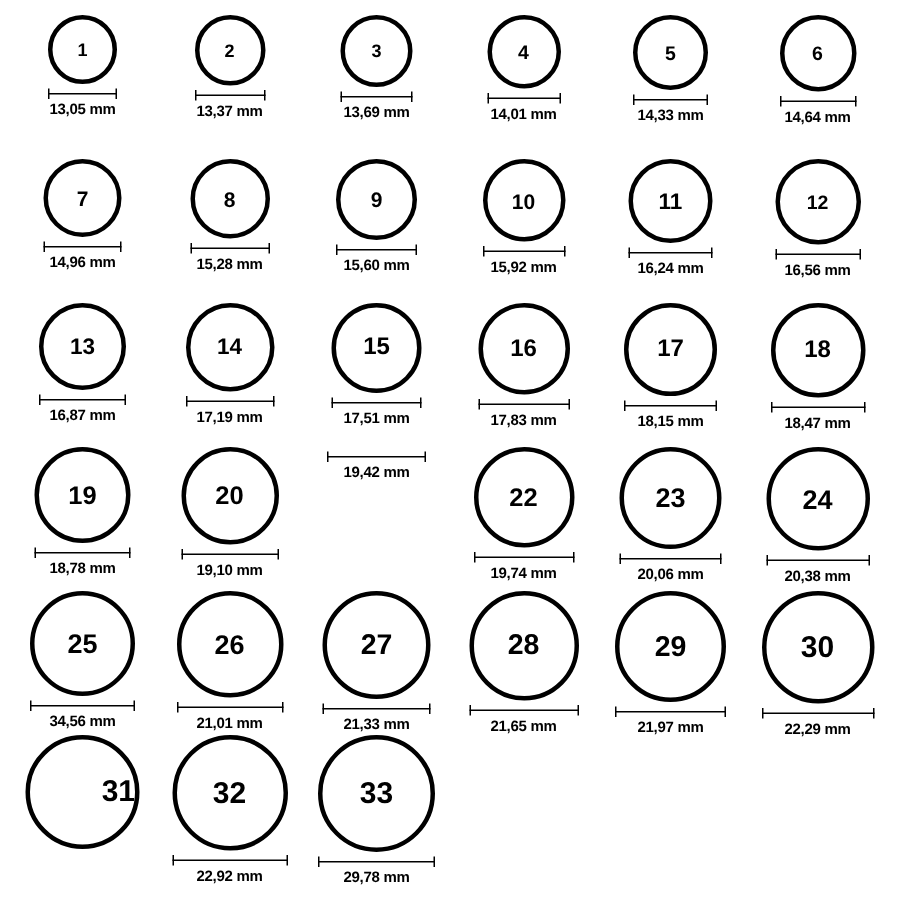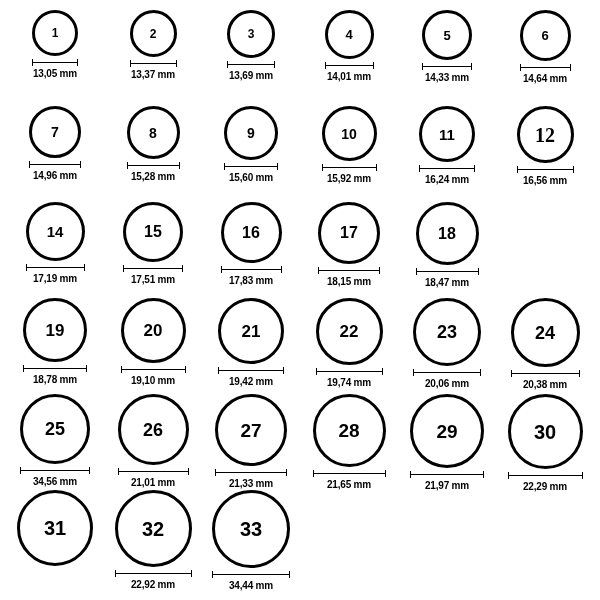--- a/index.html
+++ b/index.html
@@ -233,35 +233,48 @@
         <div class="dimension">
           <div class="dim-bar" style="width: 56px;">
             <div class="line"></div>
             <div class="tick left"></div>
             <div class="tick right"></div>
           </div>
           <div class="dim-text">16,24 mm</div>
         </div>
       </div>
       <div class="cell">
-        <div class="ring" style="width: 57px; height: 57px; font-size: 20px; font-family: Liberation Serif, serif;">
+        <div class="ring" style="width: 57px; height: 57px; font-size: 13px;">
           <span class="ring-label">12</span>
         </div>
         <div class="dimension">
           <div class="dim-bar" style="width: 57px;">
             <div class="line"></div>
             <div class="tick left"></div>
             <div class="tick right"></div>
           </div>
           <div class="dim-text">16,56 mm</div>
         </div>
       </div>
     </div>
     <div class="row">
       <div class="cell">
+        <div class="ring" style="width: 58px; height: 58px; font-size: 15px;">
+          <span class="ring-label">13</span>
+        </div>
+        <div class="dimension">
+          <div class="dim-bar" style="width: 58px;">
+            <div class="line"></div>
+            <div class="tick left"></div>
+            <div class="tick right"></div>
+          </div>
+          <div class="dim-text">16,87 mm</div>
+        </div>
+      </div>
+      <div class="cell">
         <div class="ring" style="width: 59px; height: 59px; font-size: 15px;">
           <span class="ring-label">14</span>
         </div>
         <div class="dimension">
           <div class="dim-bar" style="width: 59px;">
             <div class="line"></div>
             <div class="tick left"></div>
             <div class="tick right"></div>
           </div>
           <div class="dim-text">17,19 mm</div>
@@ -341,23 +354,20 @@
         <div class="dimension">
           <div class="dim-bar" style="width: 65px;">
             <div class="line"></div>
             <div class="tick left"></div>
             <div class="tick right"></div>
           </div>
           <div class="dim-text">19,10 mm</div>
         </div>
       </div>
       <div class="cell">
-        <div class="ring" style="width: 66px; height: 66px; font-size: 17px;">
-          <span class="ring-label">21</span>
-        </div>
         <div class="dimension">
           <div class="dim-bar" style="width: 66px;">
             <div class="line"></div>
             <div class="tick left"></div>
             <div class="tick right"></div>
           </div>
           <div class="dim-text">19,42 mm</div>
         </div>
       </div>
       <div class="cell">
@@ -475,21 +485,21 @@
             <div class="line"></div>
             <div class="tick left"></div>
             <div class="tick right"></div>
           </div>
           <div class="dim-text">22,29 mm</div>
         </div>
       </div>
     </div>
     <div class="row">
       <div class="cell">
-        <div class="ring" style="width: 76px; height: 76px; font-size: 20px;">
+        <div class="ring" style="width: 76px; height: 76px; font-size: 20px; justify-content: flex-end;">
           <span class="ring-label">31</span>
         </div>
       </div>
       <div class="cell">
         <div class="ring" style="width: 77px; height: 77px; font-size: 20px;">
           <span class="ring-label">32</span>
         </div>
         <div class="dimension">
           <div class="dim-bar" style="width: 77px;">
             <div class="line"></div>
@@ -502,20 +512,20 @@
       <div class="cell">
         <div class="ring" style="width: 78px; height: 78px; font-size: 20px;">
           <span class="ring-label">33</span>
         </div>
         <div class="dimension">
           <div class="dim-bar" style="width: 78px;">
             <div class="line"></div>
             <div class="tick left"></div>
             <div class="tick right"></div>
           </div>
-          <div class="dim-text">34,44 mm</div>
+          <div class="dim-text">29,78 mm</div>
         </div>
       </div>
       <div class="cell empty"></div>
       <div class="cell empty"></div>
       <div class="cell empty"></div>
     </div>
   </div>
 
 </body></html>

